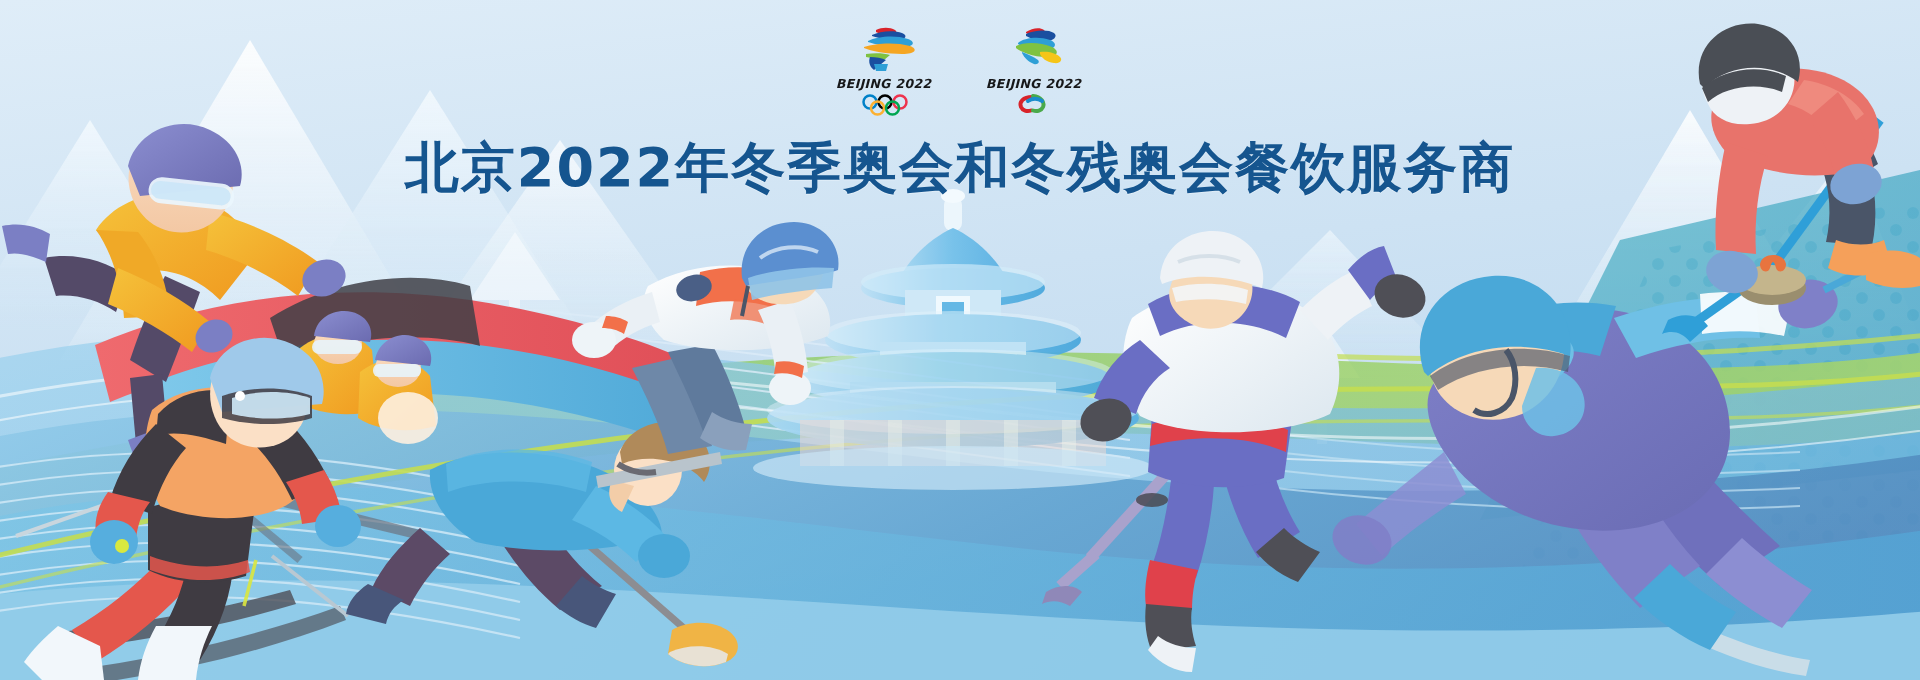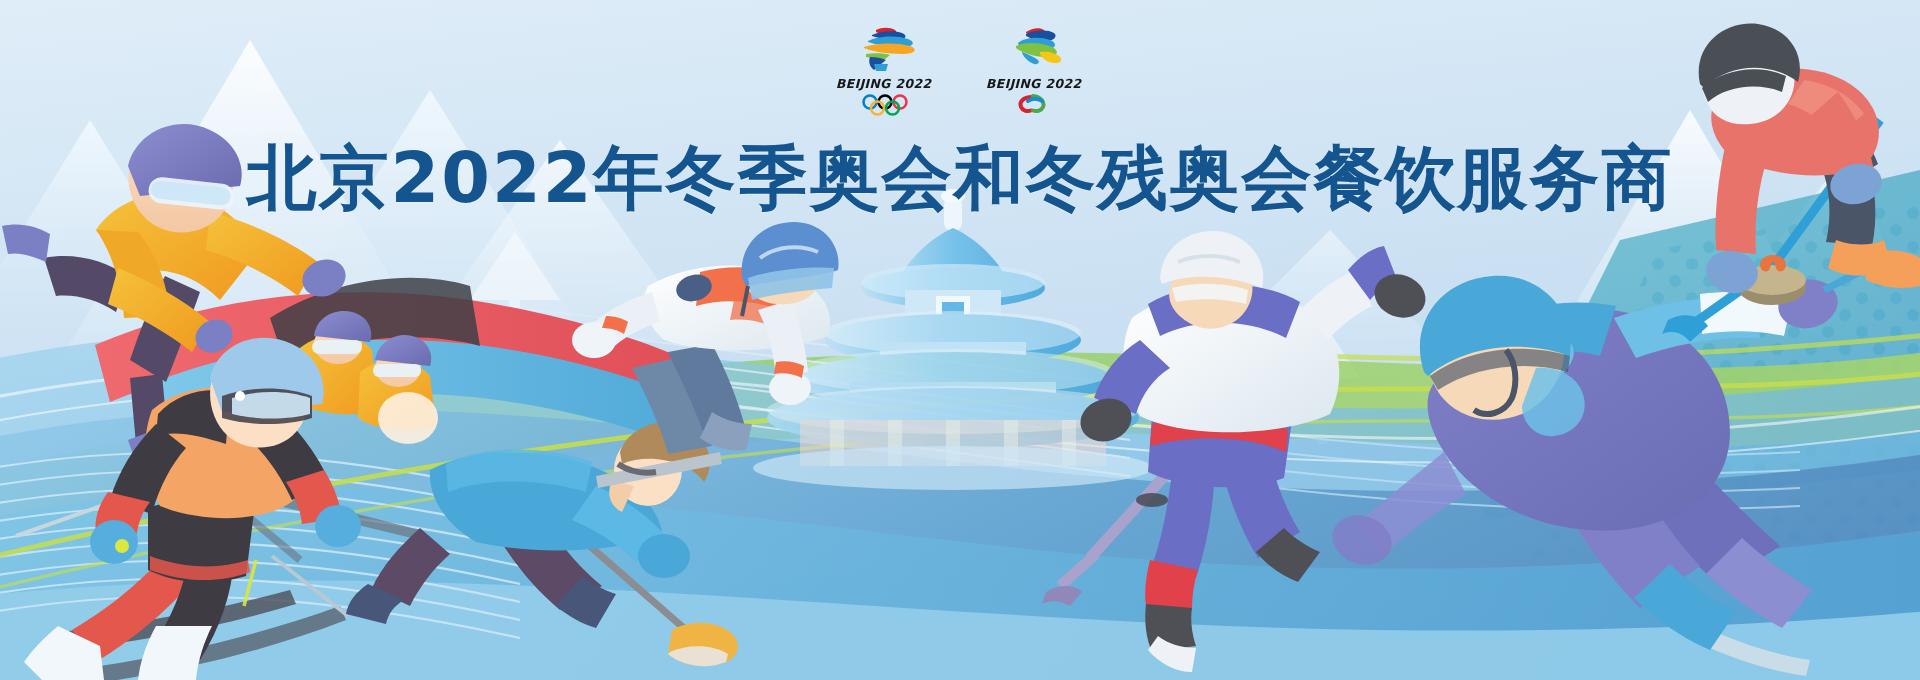--- a/index.html
+++ b/index.html
@@ -55,21 +55,21 @@
     transform:skewX(-3deg);
   }
   .logo-emblem{margin-top:3px;height:22px;}
 
   .title{
     margin:0;
     padding-top:16px;
     text-align:center;
     font-family:"DejaVu Sans","Liberation Sans",sans-serif;
     font-weight:bold;
-    font-size:70px;
+    font-size:54px;
     letter-spacing:2px;
     color:#15558f;
     text-shadow:0 1px 0 rgba(255,255,255,.35);
     white-space:nowrap;
   }
 </style>
 </head>
 <body>
 
 <div id="banner">

